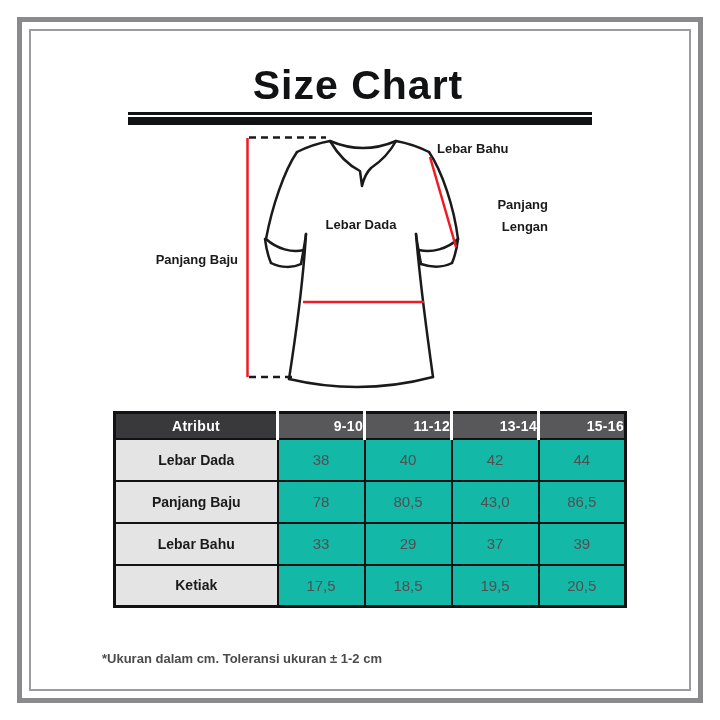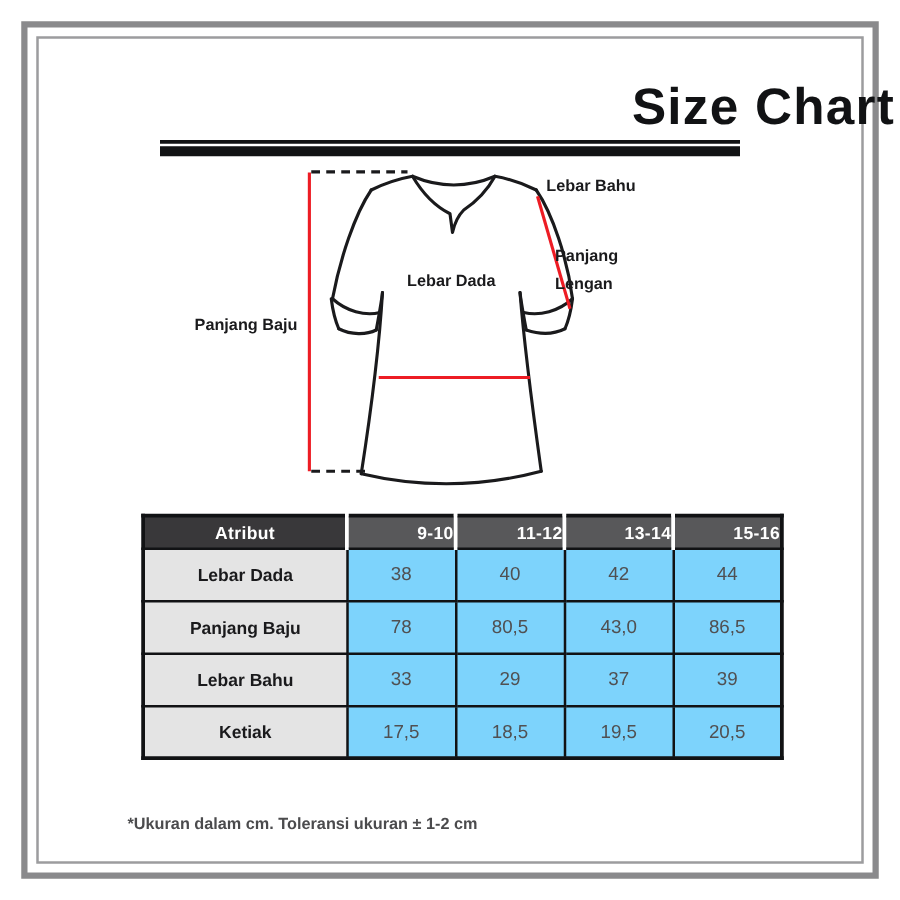--- a/index.html
+++ b/index.html
@@ -13,40 +13,40 @@
   .outer-frame {
     position:absolute; left:17px; top:17px; right:17px; bottom:17px;
     border:5px solid #8a8a8c;
   }
   .inner-frame {
     position:absolute; left:29px; top:29px; right:29px; bottom:29px;
     border:2px solid #9c9c9e;
   }
   .page-title {
     position:absolute; top:62px; left:0; width:716px;
-    text-align:right;
+    text-align:center;
     font-size:41px; font-weight:bold; color:#111214;
     letter-spacing:1px;
   }
   .title-rule { position:absolute; left:128px; top:112px; width:464px; }
   .title-rule .thin  { height:3px; background:#111214; }
   .title-rule .gap   { height:2px; background:transparent; }
   .title-rule .thick { height:8px; background:#111214; }
 
   .diagram-svg { position:absolute; left:0; top:0; width:720px; height:720px; }
 
   .diagram-label {
     position:absolute;
     font-size:13px; font-weight:bold; color:#1a1a1c;
     line-height:15px;
   }
   .lbl-panjang-baju { left:118px; top:252px; width:120px; text-align:right; }
   .lbl-lebar-dada   { left:301px; top:217px; width:120px; text-align:center; }
   .lbl-lebar-bahu   { left:437px; top:141px; width:100px; text-align:left; }
-  .lbl-panjang-lengan { left:444px; top:194px; width:80px; text-align:left; line-height:22px; }
+  .lbl-panjang-lengan { left:468px; top:194px; width:80px; text-align:right; line-height:22px; }
 
   table.size-table {
     position:absolute; left:113px; top:411px;
     width:497px;
     border-collapse:collapse;
     table-layout:fixed;
     border:3px solid #111214;
   }
   .size-table th, .size-table td {
     border:2px solid #111214;
@@ -58,21 +58,21 @@
   .size-table th {
     color:#ffffff; font-size:14px; font-weight:bold; letter-spacing:0.3px;
   }
   .size-table th.attr-col  { background:#39383a; width:160px; }
   .size-table th.size-col  { background:#58585a; width:84px;text-align:right; }
   .size-table th + th { border-left:3px solid #ffffff; }
   .size-table td.label-cell {
     background:#e4e4e4; font-weight:bold; font-size:14px; color:#1a1a1c;
   }
   .size-table td.value-cell {
-    background:#7dd3fc; font-size:15px; color:#505052;
+    background:#14b8a6; font-size:15px; color:#505052;
   }
   .footnote {
     position:absolute; left:102px; top:651px;
     font-size:13px; color:#4b4b4d;font-weight:bold;
   }
 </style>
 </head>
 <body>
 
 <div class="outer-frame"></div>

